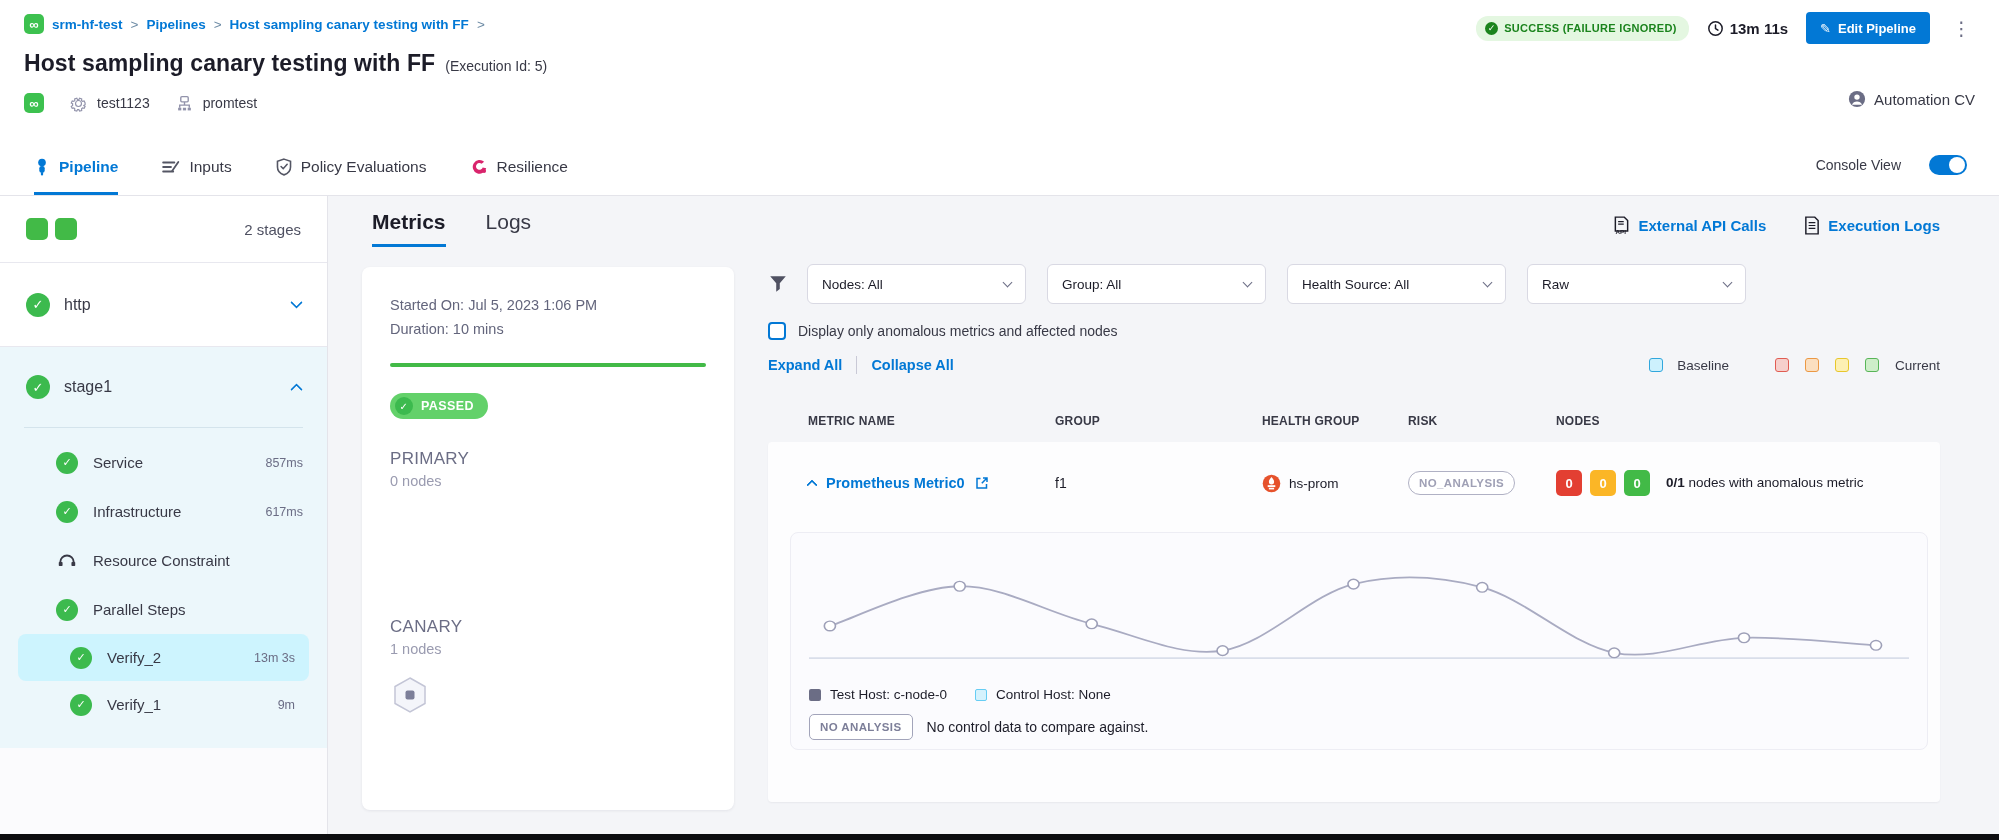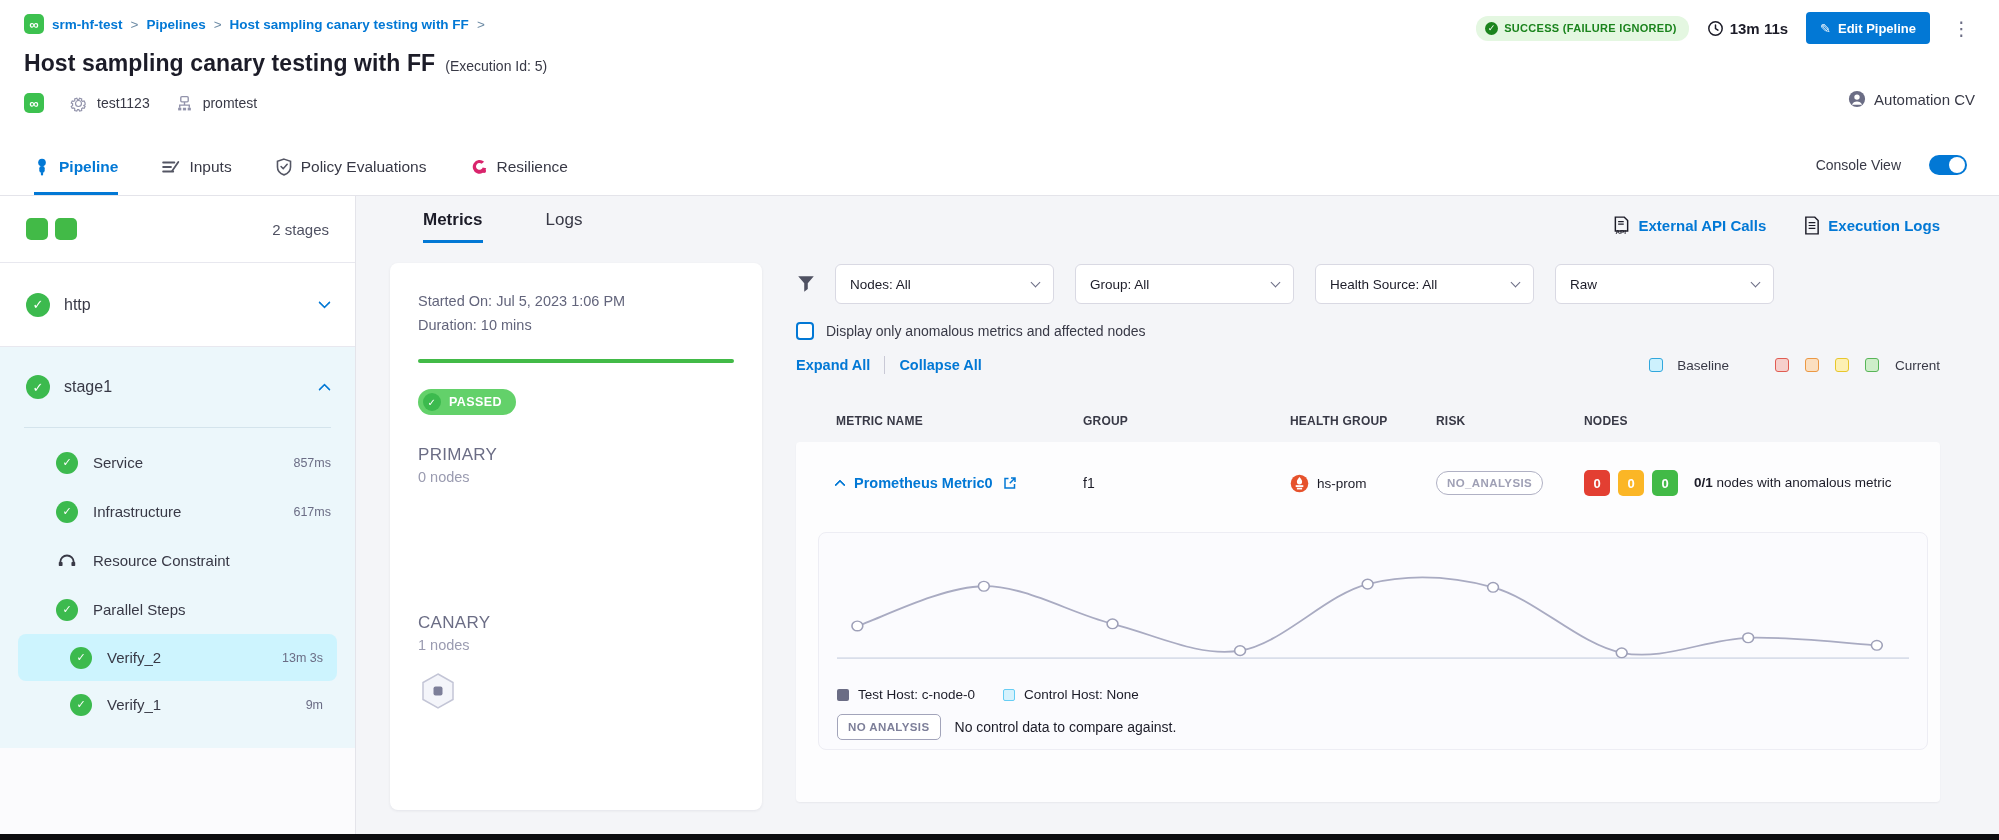--- a/index.html
+++ b/index.html
@@ -37,21 +37,21 @@
   .tab.active { color:#0278d5; font-weight:700; border-bottom-color:#0278d5; }
   .tab .ticon { display:flex; align-items:center; }
   .console-view { display:flex; align-items:center; gap:28px; padding-bottom:20px; font-size:14px; color:#383946; }
   .toggle { width:38px; height:20px; border-radius:10px; background:#0278d5; position:relative; cursor:pointer; }
   .toggle .knob { position:absolute; right:2px; top:2px; width:16px; height:16px; border-radius:50%; background:#fff; }
 
   
   .main { flex:1; display:flex; min-height:0; }
 
   
-  .sidebar { width:356px; background:#fbfbfd; border-right:1px solid #e4e4ea; display:flex; flex-direction:column; flex-shrink:0; }
+  .sidebar { width:328px; background:#fbfbfd; border-right:1px solid #e4e4ea; display:flex; flex-direction:column; flex-shrink:0; }
   .stages-row { height:67px; background:#fff; border-bottom:1px solid #e8e8ef; display:flex; align-items:center; justify-content:space-between; padding:0 26px; }
   .stage-squares { display:flex; gap:7px; }
   .stage-sq { width:22px; height:22px; border-radius:5px; background:#42ba47; }
   .stage-count { font-size:15px; color:#4f5162; }
   .http-row { height:84px; background:#fff; border-bottom:1px solid #e8e8ef; display:flex; align-items:center; padding:0 26px; gap:14px; cursor:pointer; }
   .row-label { font-size:16px; color:#383946; flex:1; }
   .check-circle { width:24px; height:24px; min-width:24px; border-radius:50%; background:#3cba4e; color:#fff; font-size:13px; display:flex; align-items:center; justify-content:center; }
   .chev { width:9px; height:9px; border-right:2.5px solid #0278d5; border-bottom:2.5px solid #0278d5; border-radius:1px; }
   .chev.down { transform:rotate(45deg); margin-top:-4px; }
   .chev.up { transform:rotate(-135deg); margin-top:4px; }
@@ -62,21 +62,21 @@
   .step-label { font-size:15px; color:#383946; flex:1; }
   .step-dur { font-size:12.5px; color:#6b6d85; }
   .verify-row { height:47px; margin:0 18px 0 18px; display:flex; align-items:center; padding:0 14px 0 52px; gap:15px; border-radius:8px; cursor:pointer; }
   .verify-row.selected { background:#cdf4fe; }
   .step-icon { width:22px; height:22px; min-width:22px; border-radius:50%; background:#3cba4e; color:#fff; font-size:11px; display:flex; align-items:center; justify-content:center; }
   .rc-icon { width:22px; min-width:22px; display:flex; align-items:center; justify-content:center; }
 
   
   .console { width:420px; flex-shrink:0; display:flex; flex-direction:column; padding:14px 14px 24px 34px; }
   .console-tabs { display:flex; gap:40px; padding-left:10px; }
-  .ctab { font-size:17px; color:#383946; padding-bottom:10px; border-bottom:3px solid transparent; cursor:pointer;margin-left:23px; }
+  .ctab { font-size:21px; color:#383946; padding-bottom:10px; border-bottom:3px solid transparent; cursor:pointer; }
   .ctab.active { font-weight:800; color:#1c1c28; border-bottom-color:#0278d5; }
   .console-card { margin-top:20px; background:#fff; border-radius:8px; box-shadow:0 1px 3px rgba(40,41,61,.08); flex:1; padding:26px 28px; }
   .meta-line { font-size:14.5px; color:#63657c; line-height:24px; }
   .progress-line { height:4px; background:#42ba47; border-radius:2px; margin-top:22px; }
   .passed-pill { margin-top:26px; display:inline-flex; align-items:center; gap:8px; background:#63d16a; border-radius:14px; padding:4px 14px 4px 5px; color:#fff; font-size:12.5px; font-weight:800; letter-spacing:.4px; }
   .passed-pill .pcheck { width:18px; height:18px; border-radius:50%; background:#3cba4e; display:flex; align-items:center; justify-content:center; font-size:10px; }
   .group-title { margin-top:30px; font-size:17px; color:#6b6d85; letter-spacing:.3px; }
   .group-nodes { margin-top:4px; font-size:14.5px; color:#9a9bb0; }
   .group-title.canary { margin-top:128px; }
   .hex-node { margin-top:18px; cursor:pointer; width:40px; }

